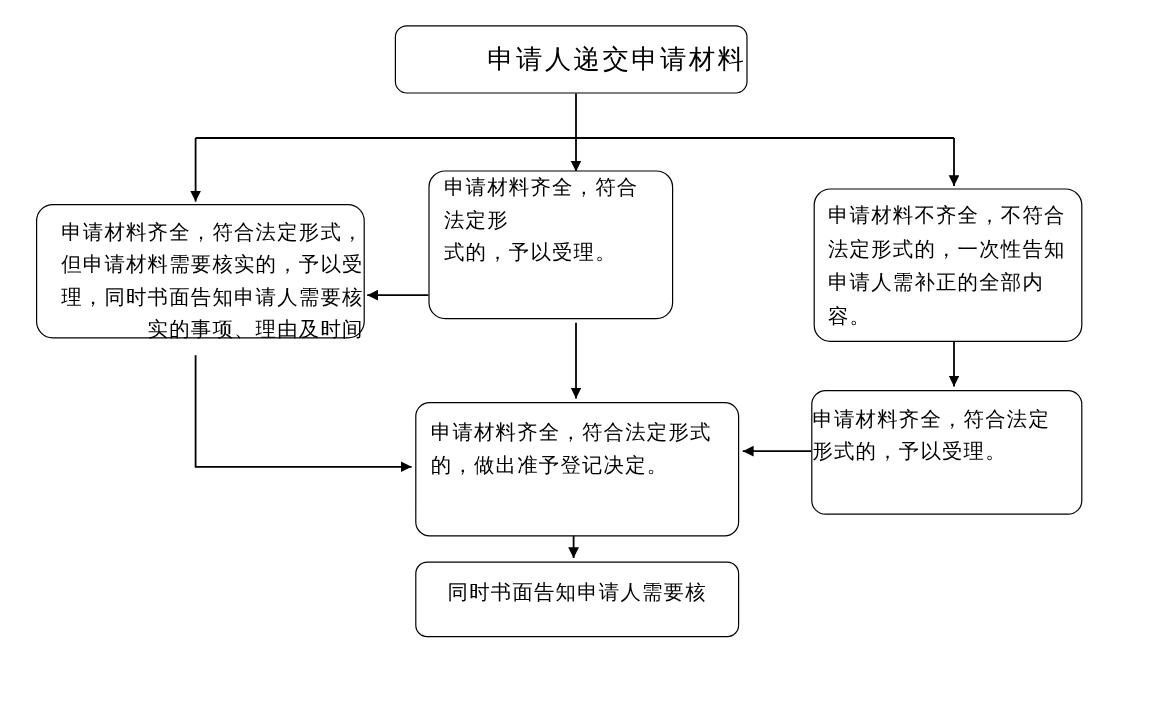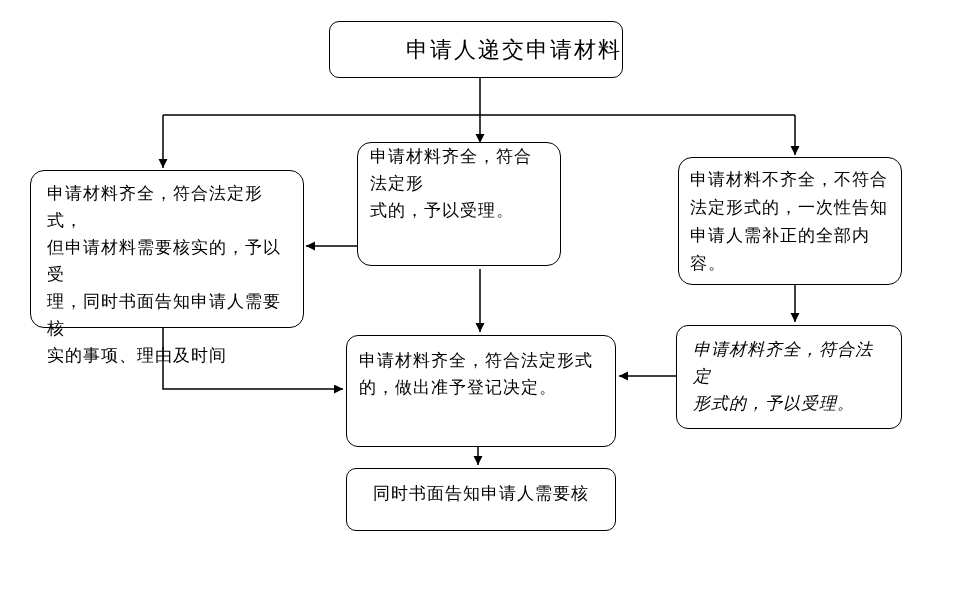--- a/index.html
+++ b/index.html
@@ -48,40 +48,40 @@
     border-radius: 10px;
     display: flex; align-items: center; justify-content: flex-end;
   }
   .node-start .node-text {
     font-size: 22px;
     letter-spacing: 2px;
     line-height: 26px;
   }
   
   .node-left {
-    left: 30px; top: 170px; width: 274px; height: 158px;
-    padding: 9px 16px;
+    left: 30px; top: 170px; width: 274px; height: 112px;
+    padding: 9px 0;
+    text-align: right;
   }
   
   .node-middle {
     left: 357px; top: 142px; width: 204px; height: 124px;
     padding: 0 12px;
   }
   
   .node-right {
     left: 678px; top: 157px; width: 224px; height: 128px;
     padding: 8px 11px;
   }
   .node-right .node-text { line-height: 28px; }
   
   .node-right-accept {
     left: 676px; top: 325px; width: 226px; height: 104px;
-    padding: 10px 16px;
+    padding: 10px 0;
     border-radius: 12px;
-    font-style: italic;
   }
   
   .node-decision {
     left: 346px; top: 335px; width: 270px; height: 112px;
     padding: 11px 12px;
     border-radius: 12px;
   }
   
   .node-end {
     left: 346px; top: 468px; width: 270px; height: 63px;

